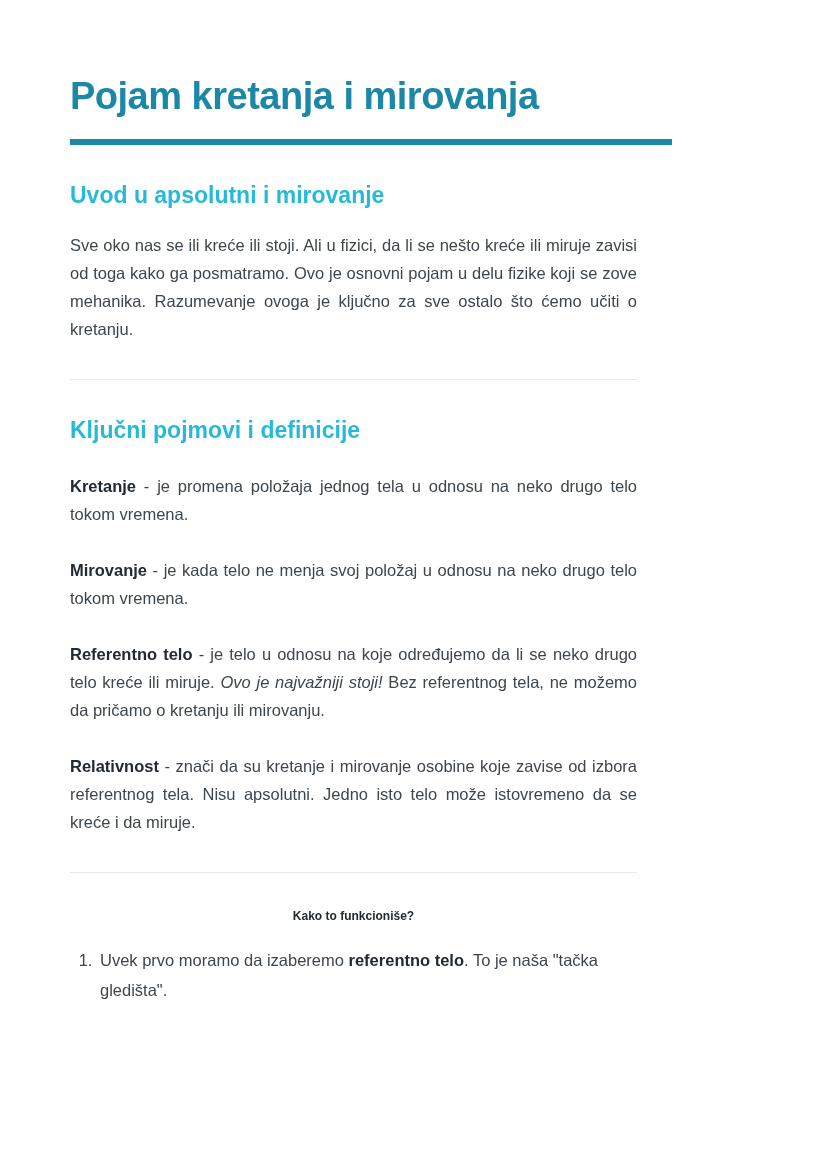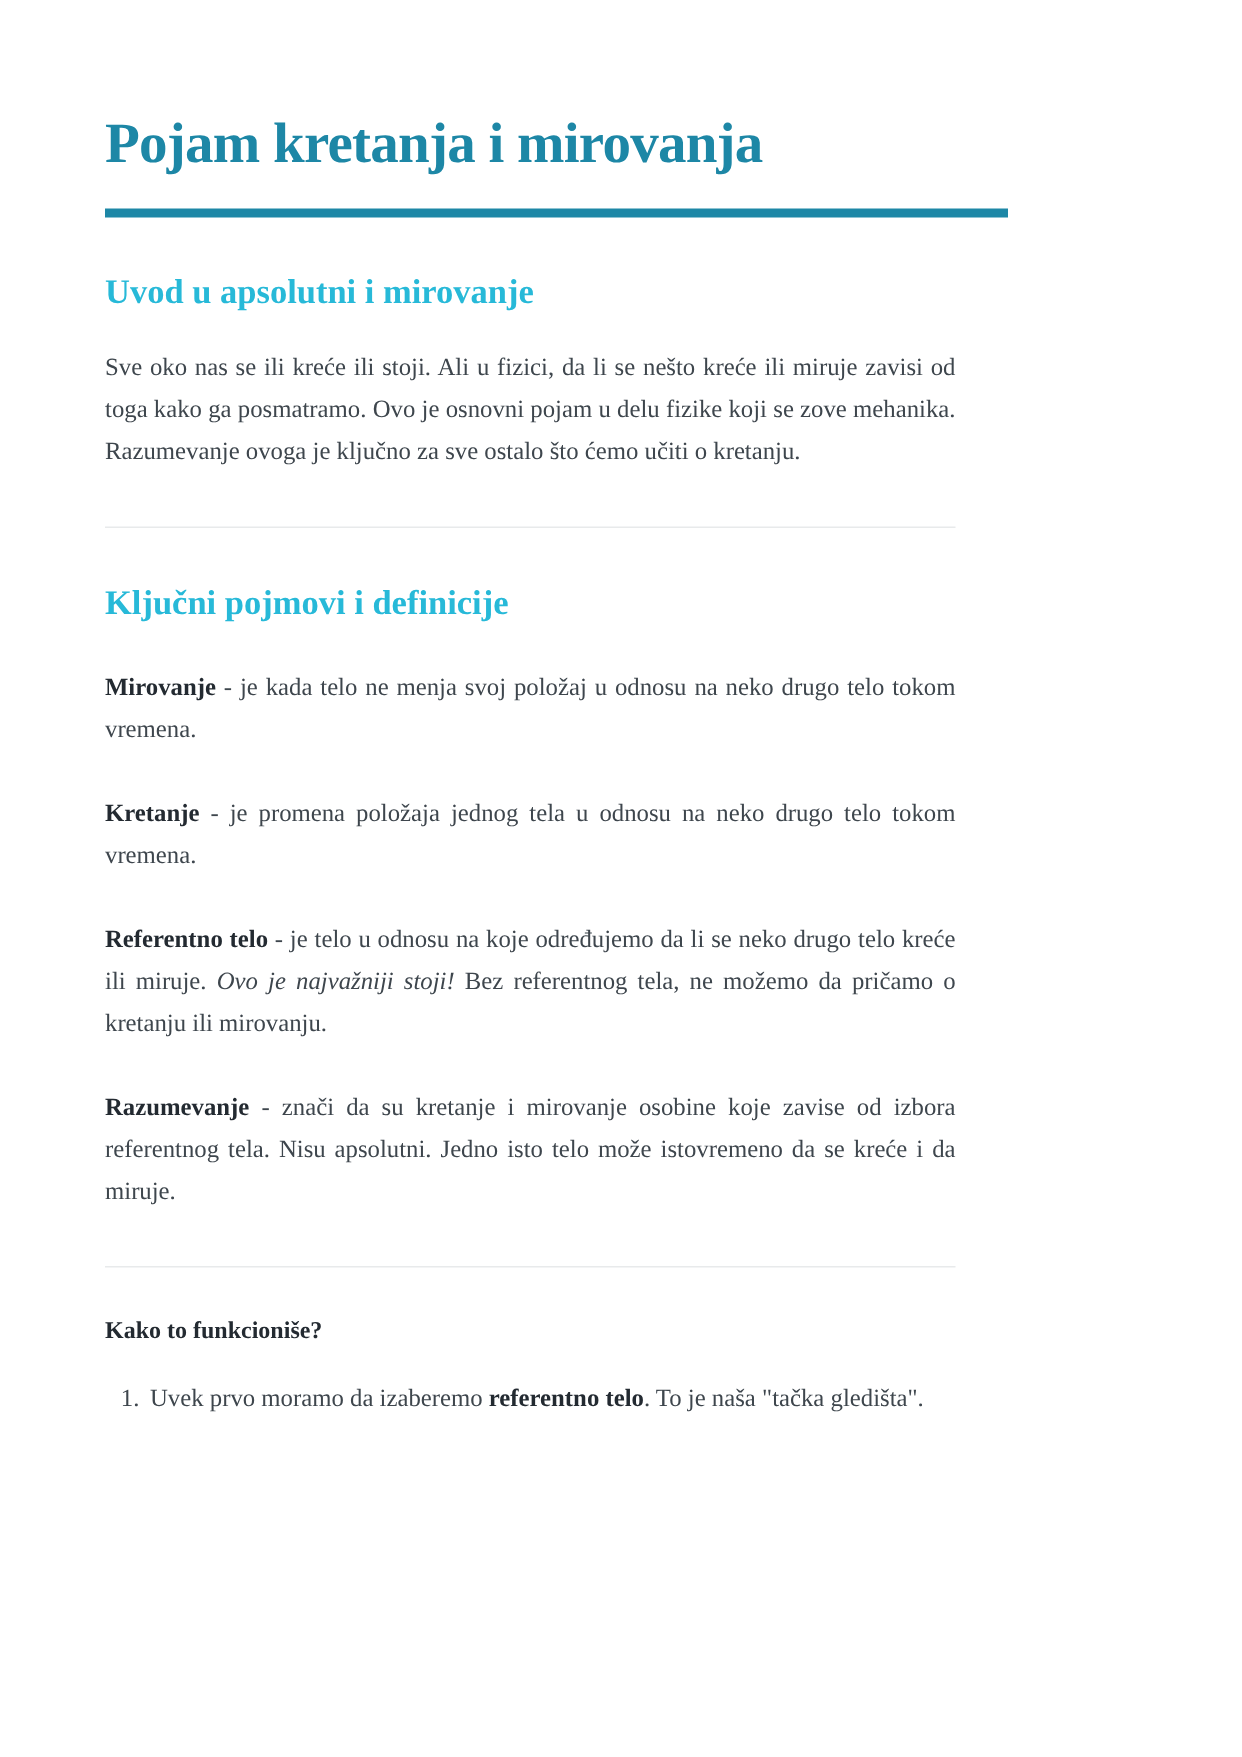--- a/index.html
+++ b/index.html
@@ -13,21 +13,21 @@
     --c-strip-border:#8cc0d6;
   }
   *{box-sizing:border-box;}
   html,body{margin:0;padding:0;background:#ffffff;}
   .page{
     position:relative;
     width:672px;
     height:1171px;
     background:#ffffff;
     overflow:hidden;
-    font-family:Liberation Serif, serif;
+    font-family:Liberation Sans, sans-serif;
   }
   .content{
     position:absolute;
     left:70px;
     top:0;
     width:567px;
   }
   h1.doc-title{
     margin:74px 0 0 0;
     font-size:38px;
@@ -54,25 +54,25 @@
     font-size:16.5px;
     line-height:28px;
     color:var(--c-body);
     text-align:justify;
   }
   p.def{
     margin-top:28px;
   }
   p.subhead{
     margin:30px 0 0 0;
-    font-size:16px;
+    font-size:12px;
     line-height:26px;
     font-weight:700;
     color:var(--c-strong);
-    text-align:left;
+    text-align:center;
   }
   .b{font-weight:700;color:var(--c-strong);}
   .i{font-style:italic;}
   hr.divider{
     border:none;
     border-top:1px solid var(--c-divider);
     margin:36px 0 0 0;
     width:100%;
   }
   ol.steps{
@@ -122,24 +122,24 @@
 
     <section>
       <h2 class="sec-heading">Uvod u apsolutni i mirovanje</h2>
       <p class="para">Sve oko nas se ili kreće ili stoji. Ali u fizici, da li se nešto kreće ili miruje zavisi od toga kako ga posmatramo. Ovo je osnovni pojam u delu fizike koji se zove mehanika. Razumevanje ovoga je ključno za sve ostalo što ćemo učiti o kretanju.</p>
     </section>
 
     <hr class="divider">
 
     <section>
       <h2 class="sec-heading">Ključni pojmovi i definicije</h2>
+      <p class="para def"><span class="b">Kretanje</span><span> - je promena položaja jednog tela u odnosu na neko drugo telo tokom vremena.</span></p>
       <p class="para def"><span class="b">Mirovanje</span><span> - je kada telo ne menja svoj položaj u odnosu na neko drugo telo tokom vremena.</span></p>
-      <p class="para def"><span class="b">Kretanje</span><span> - je promena položaja jednog tela u odnosu na neko drugo telo tokom vremena.</span></p>
       <p class="para def"><span class="b">Referentno telo</span><span> - je telo u odnosu na koje određujemo da li se neko drugo telo kreće ili miruje. </span><span class="i">Ovo je najvažniji stoji!</span><span> Bez referentnog tela, ne možemo da pričamo o kretanju ili mirovanju.</span></p>
-      <p class="para def"><span class="b">Razumevanje</span><span> - znači da su kretanje i mirovanje osobine koje zavise od izbora referentnog tela. Nisu apsolutni. Jedno isto telo može istovremeno da se kreće i da miruje.</span></p>
+      <p class="para def"><span class="b">Relativnost</span><span> - znači da su kretanje i mirovanje osobine koje zavise od izbora referentnog tela. Nisu apsolutni. Jedno isto telo može istovremeno da se kreće i da miruje.</span></p>
     </section>
 
     <hr class="divider">
 
     <section>
       <p class="subhead">Kako to funkcioniše?</p>
       <ol class="steps">
         <li><span>Uvek prvo moramo da izaberemo </span><span class="b">referentno telo</span><span>. To je naša "tačka gledišta".</span></li>
 
       </ol>

